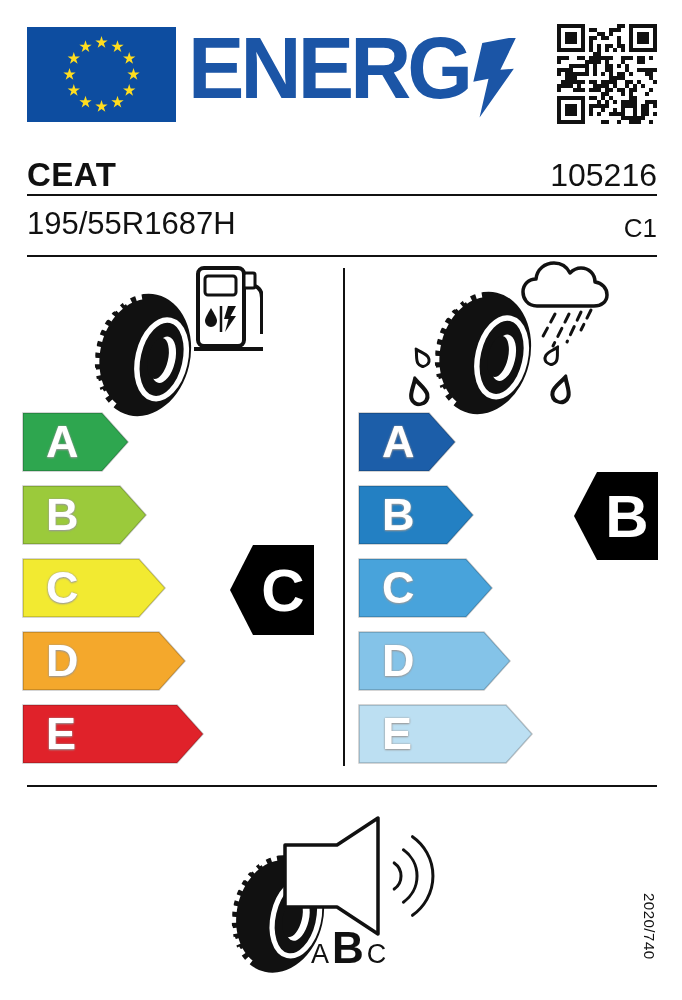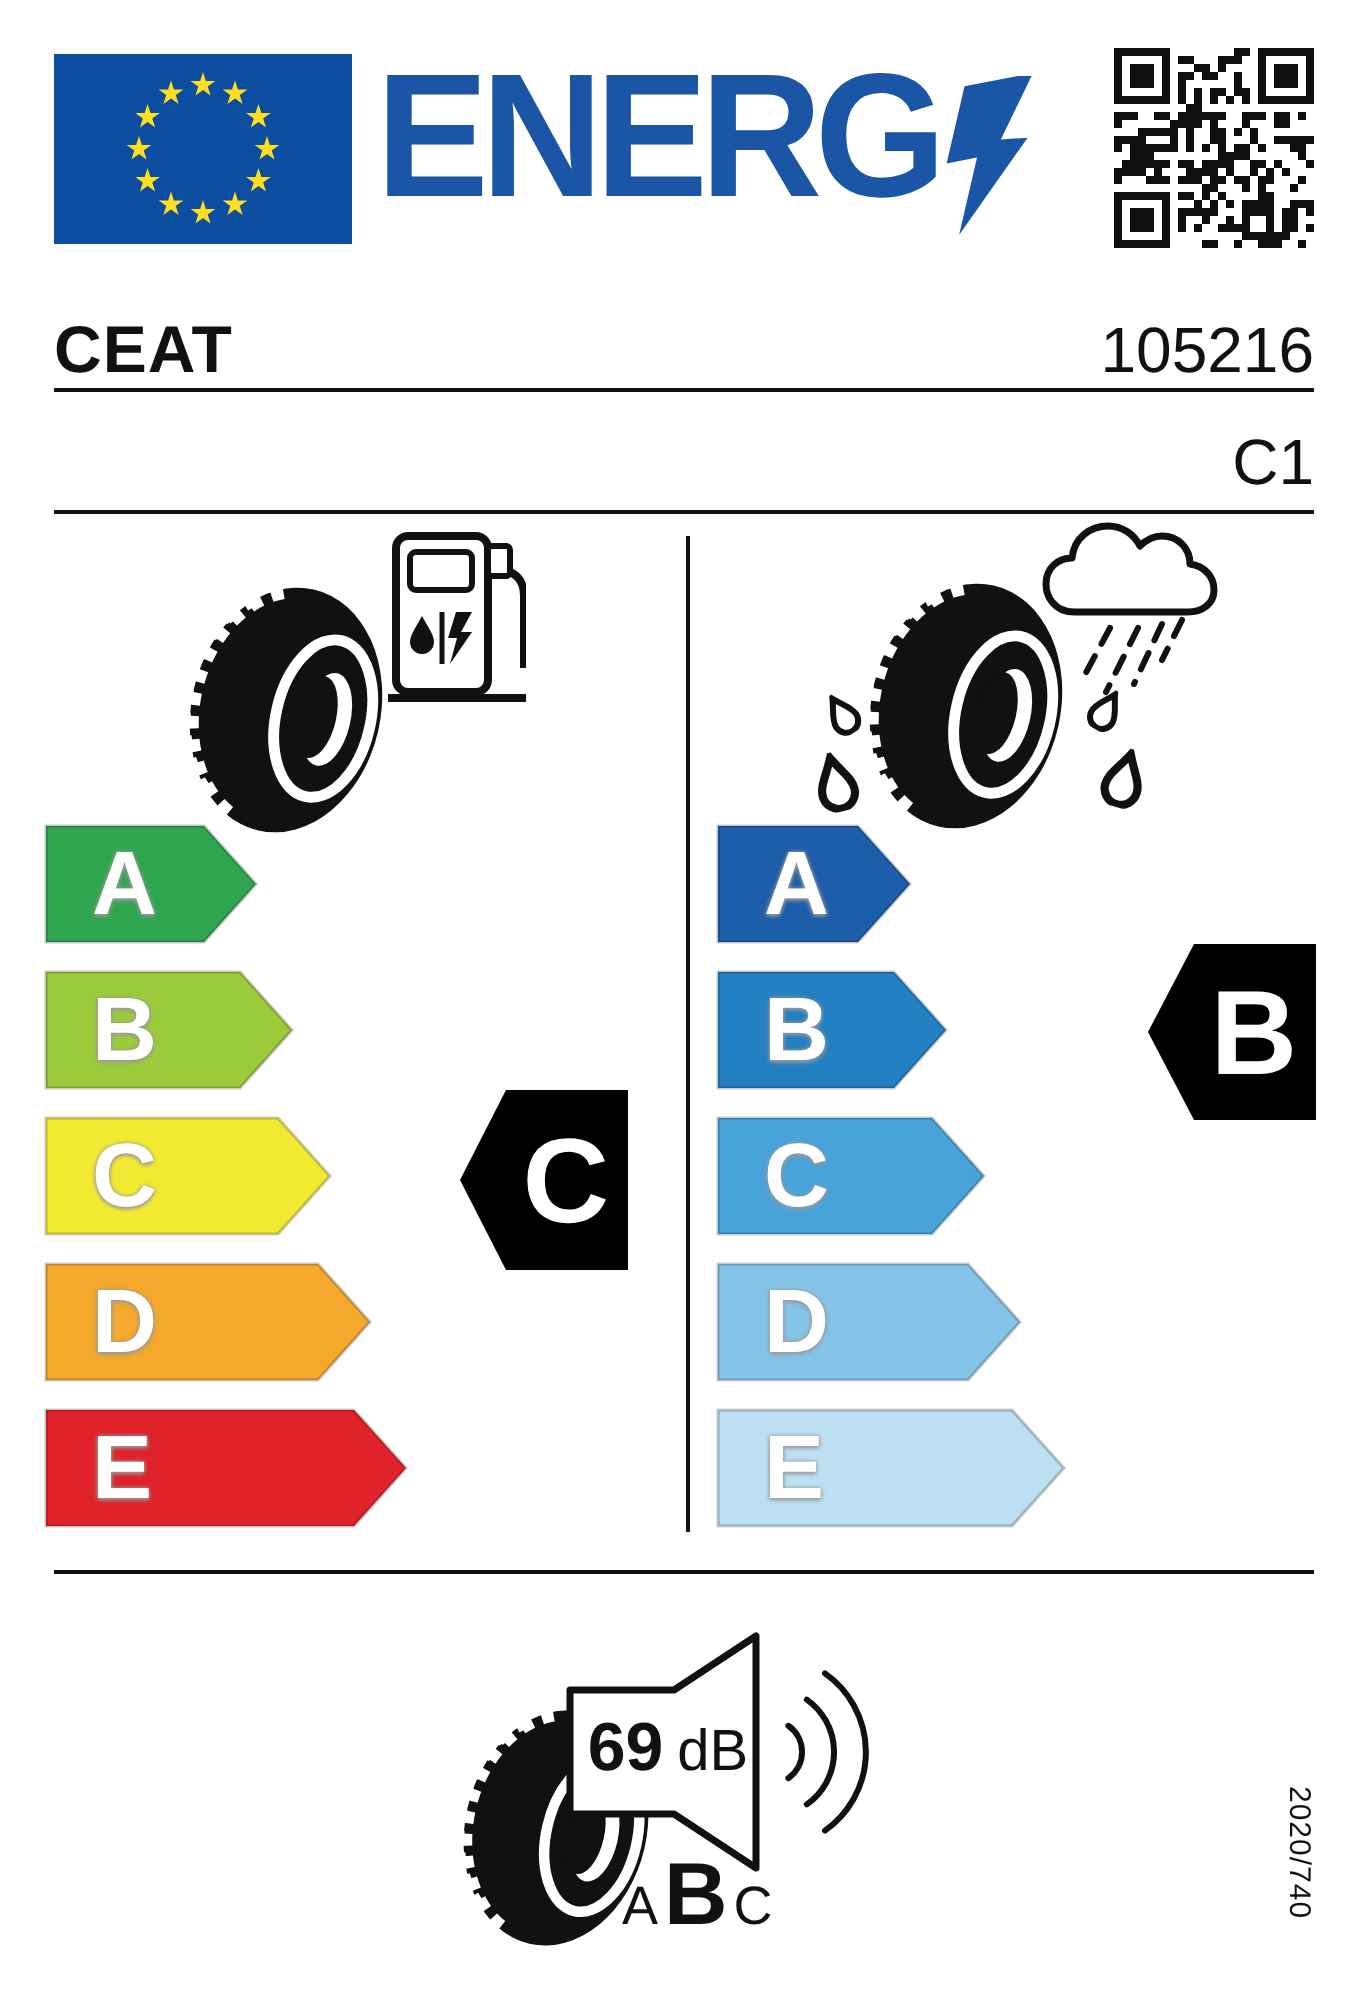--- a/index.html
+++ b/index.html
@@ -12,21 +12,21 @@
   .energ{
     position:absolute;left:188px;top:22px;height:92px;display:flex;align-items:flex-start;
     color:#1B55A6;font-weight:bold;font-size:88px;line-height:92px;letter-spacing:-4px;
     transform:scaleX(.96);transform-origin:left top;
   }
   .energ svg{margin-left:4px;margin-top:16px;}
   .rule{position:absolute;left:27px;width:630px;height:2px;background:#111;}
   .brand{position:absolute;left:27px;top:156px;font-size:33px;font-weight:bold;letter-spacing:.5px;}
   .code{position:absolute;right:25px;top:157px;font-size:32px;}
   .size{position:absolute;left:27px;top:206px;font-size:31px;}
-  .tclass{position:absolute;right:25px;top:213px;font-size:32px;}
+  .tclass{position:absolute;right:25px;top:213px;font-size:26px;}
   
   .vdivider{position:absolute;left:343px;top:268px;width:2px;height:498px;background:#111;}
   .scale{position:absolute;width:220px;height:350px;}
   .arrow-row{position:absolute;left:0;height:60px;}
   .arrow-letter{
     position:absolute;left:24px;top:7px;font-size:45px;font-weight:bold;color:#fff;
     text-shadow:0 0 2px #9a9a9a,0 1px 2px #9a9a9a;line-height:46px;
   }
   .badge{position:absolute;}
   .badge .badge-letter{
@@ -311,20 +311,21 @@
       <rect x="80" y="8" width="12" height="12" fill="#111"></rect>
       <rect x="0" y="72" width="28" height="28" fill="#111"></rect>
       <rect x="4" y="76" width="20" height="20" fill="#fff"></rect>
       <rect x="8" y="80" width="12" height="12" fill="#111"></rect>
     </svg>
 
   <div class="brand">CEAT</div>
   <div class="code">105216</div>
   <div class="rule" style="top:194px"></div>
 
+  <div class="size">195/55R1687H</div>
   <div class="tclass">C1</div>
   <div class="rule" style="top:255px"></div>
 
   <div class="vdivider"></div>
 
   <svg class="abs" style="left:88px;top:256px" width="175" height="170" viewBox="0 0 175 170">
     <use href="#tire" x="5" y="32" width="100" height="134"></use>
     <g transform="translate(106,4)">
       <rect x="4" y="8" width="46" height="78" rx="6" fill="#fff" stroke="#111" stroke-width="4"></rect>
       <rect x="11" y="16" width="31" height="19" rx="3" fill="#fff" stroke="#111" stroke-width="3"></rect>
@@ -416,23 +417,20 @@
 
   <svg class="abs" style="left:280px;top:812px" width="170" height="130" viewBox="0 0 170 130">
     <polygon points="5,33 57,33 98,6 98,122 57,95 5,95" fill="#fff" stroke="#111" stroke-width="3.5" stroke-linejoin="round"></polygon>
     <g fill="none" stroke="#111" stroke-width="3" stroke-linecap="round">
       <path d="M 114.2 50.9 A 16 16 0 0 1 114.2 77.1"></path>
       <path d="M 123.4 37.8 A 32 32 0 0 1 123.4 90.2"></path>
       <path d="M 132.5 24.7 A 48 48 0 0 1 132.5 103.3"></path>
     </g>
   </svg>
 
-  <div class="noise-db">
-    <span class="val">69</span><span class="unit">dB</span>
-  </div>
 
   <div class="noise-abc" id="noise-abc">
       <span>A</span>
       <span class="measured">B</span>
       <span>C</span>
     </div>
 
   <div class="regulation">2020/740</div>
 </div>
 

